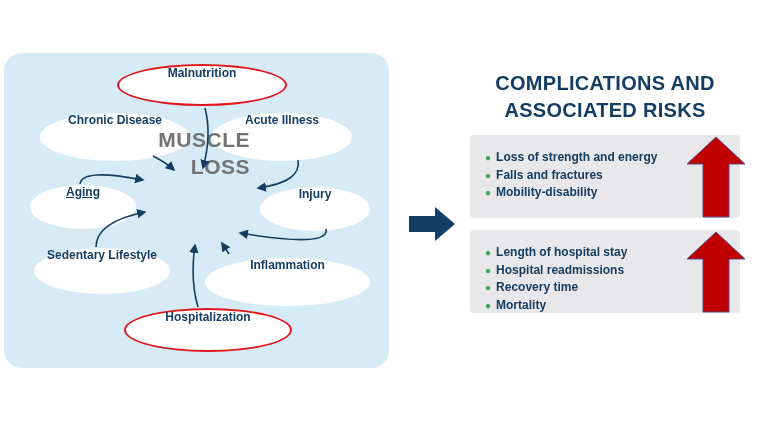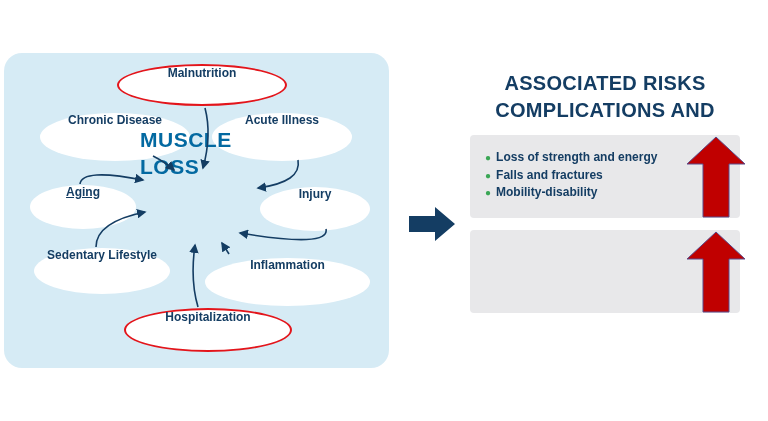--- a/index.html
+++ b/index.html
@@ -11,22 +11,22 @@
       position: absolute; left: 4px; top: 53px; width: 385px; height: 315px;
       background: #d6ebf5; border-radius: 18px;
     }
     .ellipse {
       position: absolute; background: #ffffff; border-radius: 50%;
       display: flex; justify-content: center;
       font-weight: bold; font-size: 12px; color: #143d63; box-sizing: border-box;
     }
     .ellipse.red { border: 2.5px solid #e3151b; }
     .center-label {
-      position: absolute; left: 140px; top: 126px; width: 110px; text-align: left;
-      font-weight: bold; font-size: 21px; line-height: 27px; color: #0369a1; letter-spacing: 0.5px;
+      position: absolute; left: 140px; top: 126px; width: 110px; text-align: right;
+      font-weight: bold; font-size: 21px; line-height: 27px; color: #737373; letter-spacing: 0.5px;
     }
     svg.arrows { position: absolute; left: 0; top: 0; width: 768px; height: 421px; pointer-events: none; }
     .title {
       position: absolute; left: 470px; top: 70px; width: 270px; text-align: center;
       font-weight: bold; font-size: 20px; line-height: 27px; color: #143d63; letter-spacing: 0.3px;
     }
     .box {
       position: absolute; left: 470px; width: 270px; height: 83px;
       background: #e8e8ea; border-radius: 4px;
     }
@@ -86,32 +86,38 @@
     <path d="M229,254 L222,243"></path>
     <path d="M198,307 Q190,280 195,245"></path>
   </g>
 </svg>
 
 <svg style="position:absolute;left:409px;top:207px;" width="46" height="34" viewBox="0 0 46 34">
   <polygon points="0,9 26,9 26,0 46,17 26,34 26,25 0,25" fill="#143d63"></polygon>
 </svg>
 
 <div class="title">
+  <div>COMPLICATIONS AND</div>
   <div>ASSOCIATED RISKS</div>
-  <div>COMPLICATIONS AND</div>
 </div>
 
 <div class="box" style="top:135px;">
   <ul>
     <li><span class="dot">●</span><span>Loss of strength and energy</span></li>
     <li><span class="dot">●</span><span>Falls and fractures</span></li>
     <li><span class="dot">●</span><span>Mobility-disability</span></li>
   </ul>
   <svg class="up-arrow" style="left:216px;top:1px;" viewBox="0 0 60 82">
     <polygon points="30,1 59,28 43,28 43,81 17,81 17,28 1,28" fill="#c00000" stroke="#5a4a8a" stroke-width="1"></polygon>
   </svg>
 </div>
 
 <div class="box" style="top:230px;">
+  <ul>
+    <li><span class="dot">●</span><span>Length of hospital stay</span></li>
+    <li><span class="dot">●</span><span>Hospital readmissions</span></li>
+    <li><span class="dot">●</span><span>Recovery time</span></li>
+    <li><span class="dot">●</span><span>Mortality</span></li>
+  </ul>
   <svg class="up-arrow" style="left:216px;top:1px;" viewBox="0 0 60 82">
     <polygon points="30,1 59,28 43,28 43,81 17,81 17,28 1,28" fill="#c00000" stroke="#5a4a8a" stroke-width="1"></polygon>
   </svg>
 </div>
 
 </body></html>

